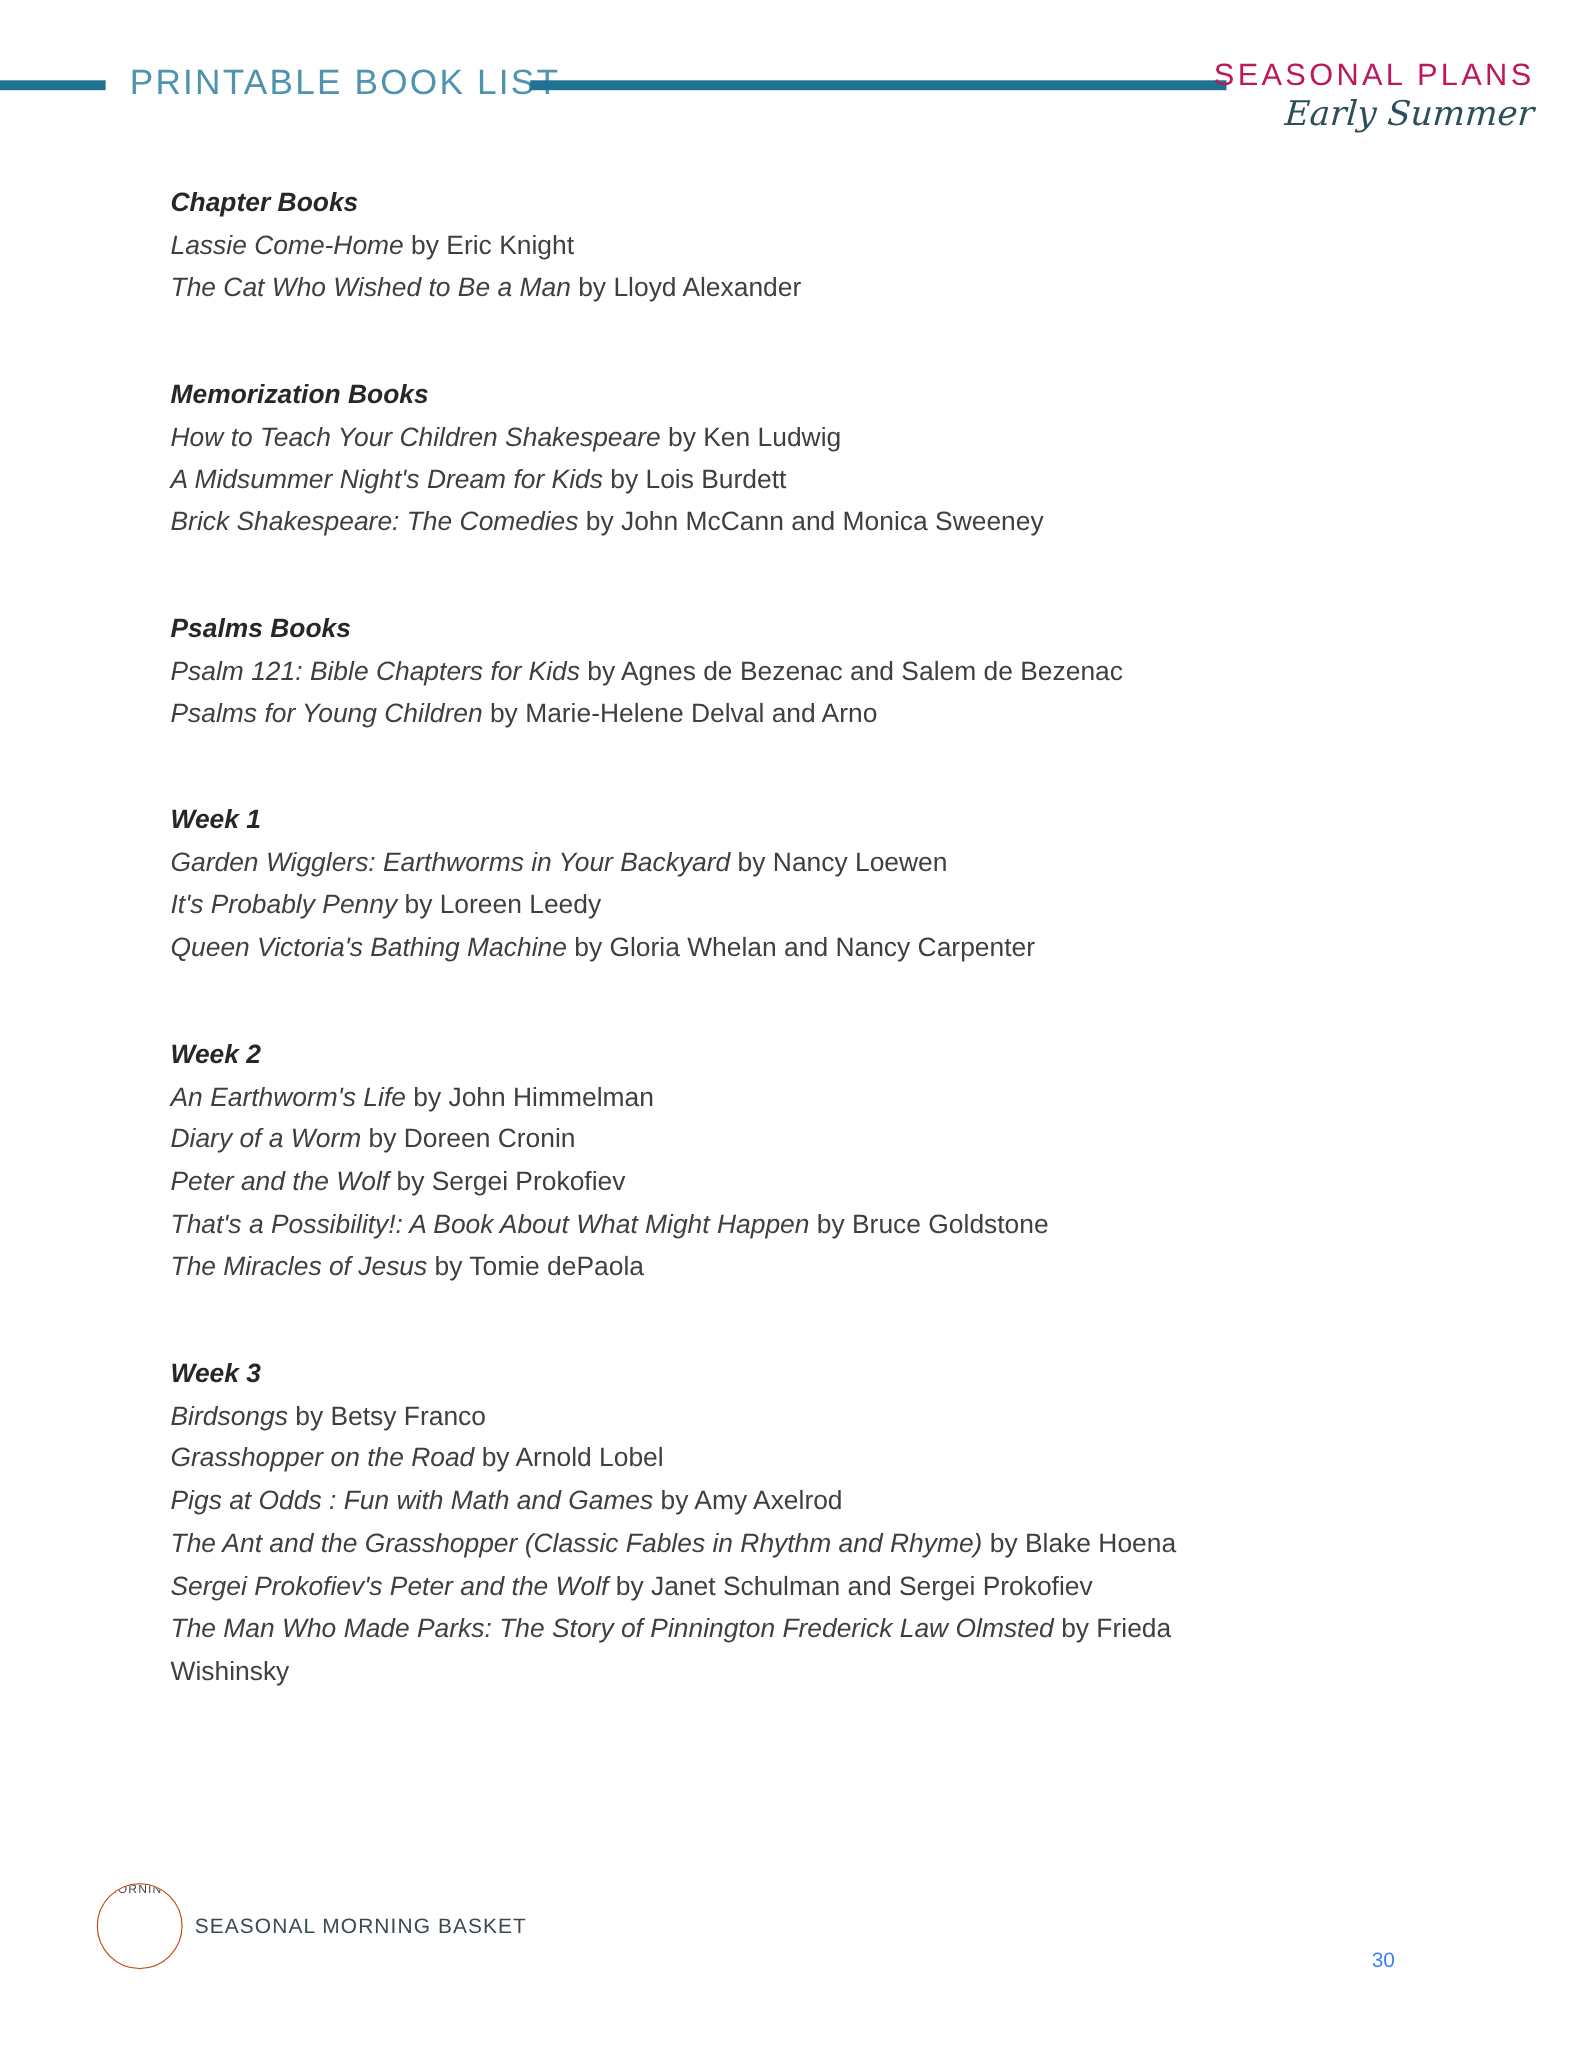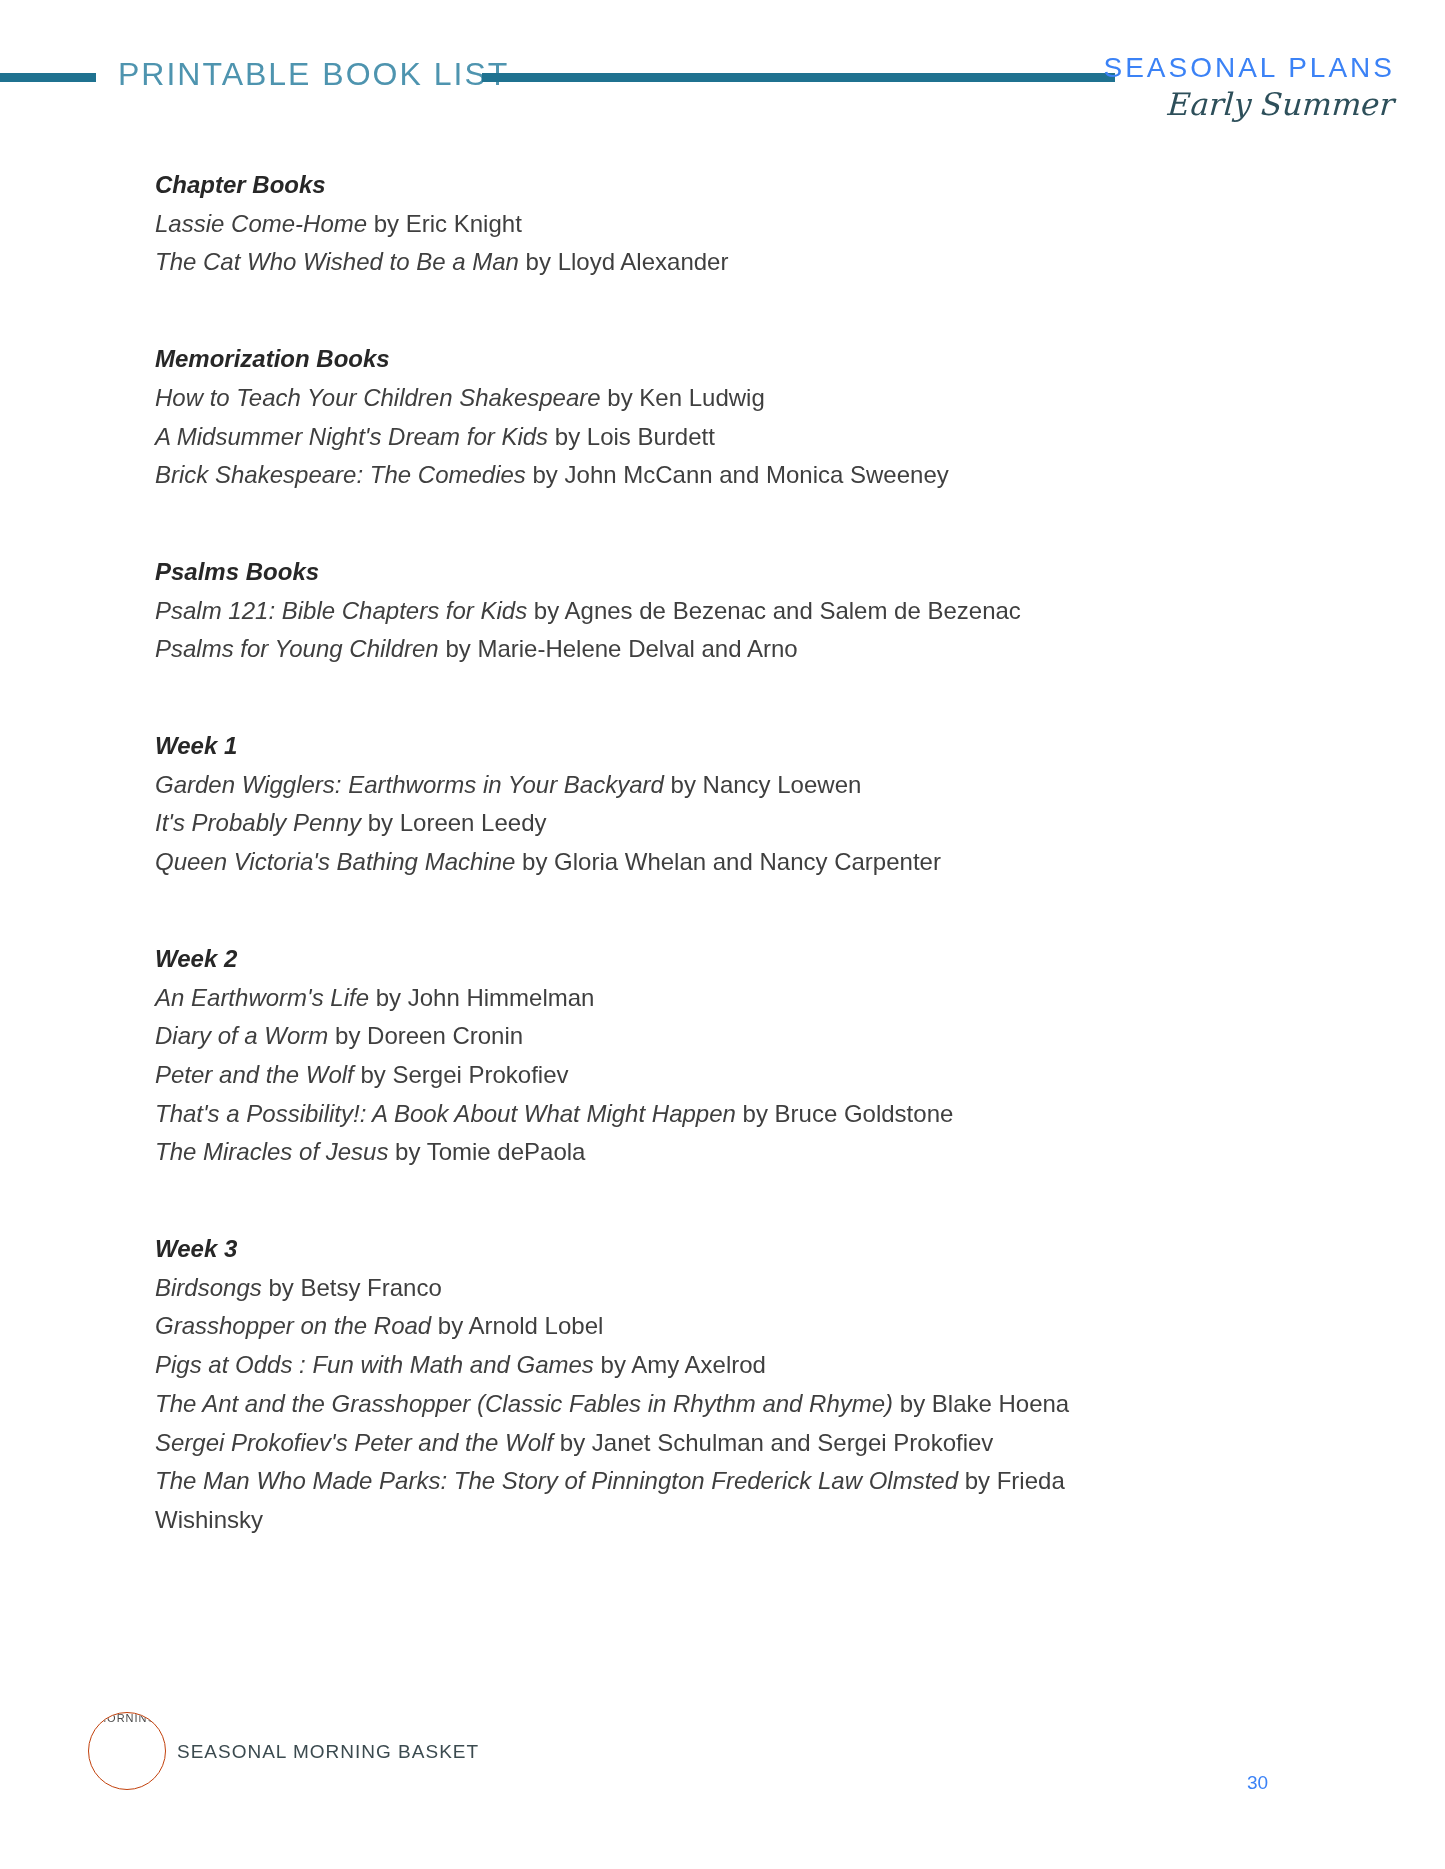--- a/index.html
+++ b/index.html
@@ -34,21 +34,21 @@
   }
   .plans-block {
     position: absolute;
     right: 50px;
     top: 52px;
     text-align: right;
   }
   .plans-label {
     font-size: 28px;
     letter-spacing: 3px;
-    color: #3b82f6;
+    color: #be185d;
     font-weight: normal;
     white-space: nowrap;
   }
   .plans-season {
     margin-top: 2px;
     font-family: "DejaVu Serif", serif;
     font-style: italic;
     font-size: 31px;
     color: #2d4f5a;
     transform: skewX(-4deg);

